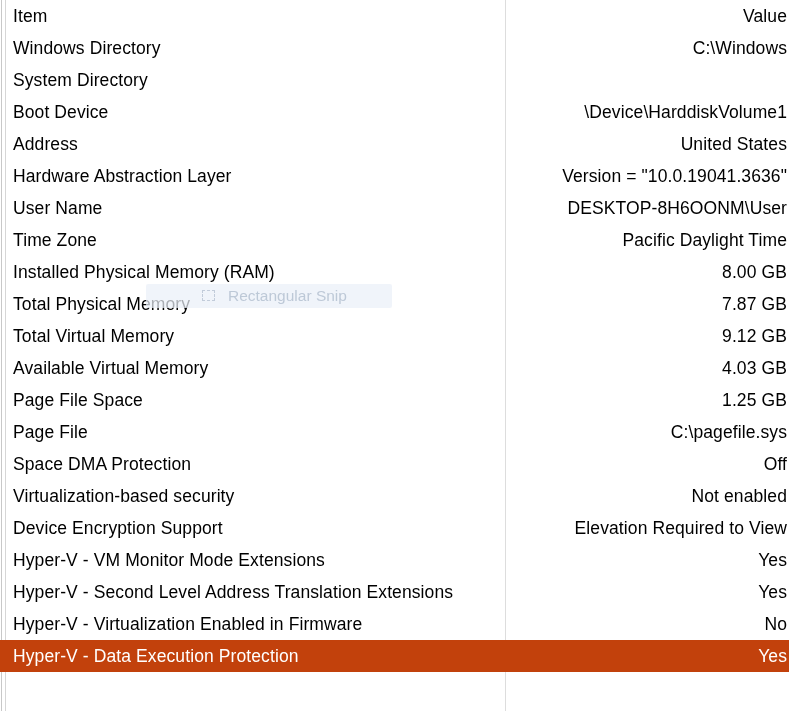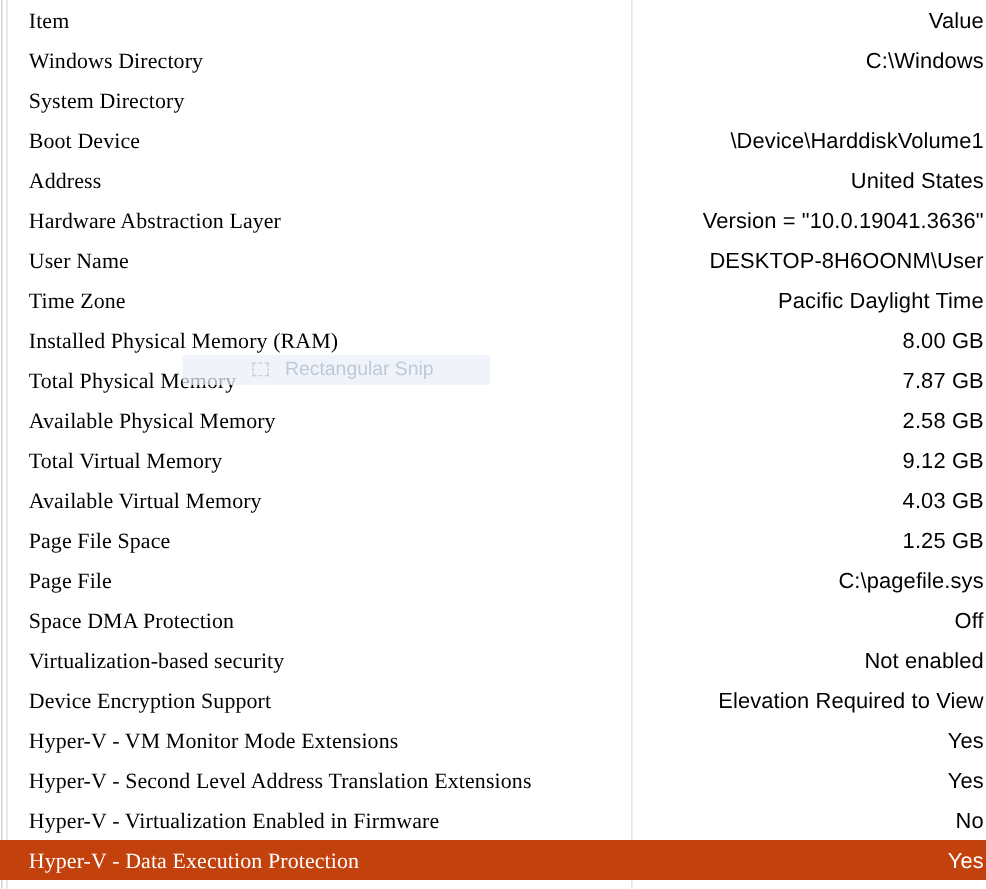--- a/index.html
+++ b/index.html
@@ -63,21 +63,21 @@
   .cell {
     position: absolute;
     top: 0;
     height: 32px;
     line-height: 32px;
     font-size: 17.5px;
     letter-spacing: 0.1px;
     overflow: hidden;
     text-overflow: clip;
   }
-  .cell.item  { left: 23px;  width: 488px; font-family: Liberation Serif, serif; }
+  .cell.item  { left: 13px;  width: 488px; }
   .cell.value { left: 515px; width: 272px; text-align: right; }
 
   
   .row.header .cell { color: #000000; }
 
   
   .row.selected {
     background: #c2410c;
   }
   .row.selected .cell {
@@ -157,24 +157,20 @@
       </div>
       <div class="row">
         <div class="cell item">Installed Physical Memory (RAM)</div>
         <div class="cell value">8.00 GB</div>
       </div>
       <div class="row">
         <div class="cell item">Total Physical Memory</div>
         <div class="cell value">7.87 GB</div>
       </div>
       <div class="row">
-        <div class="cell item">Available Physical Memory</div>
-        <div class="cell value">2.58 GB</div>
-      </div>
-      <div class="row">
         <div class="cell item">Total Virtual Memory</div>
         <div class="cell value">9.12 GB</div>
       </div>
       <div class="row">
         <div class="cell item">Available Virtual Memory</div>
         <div class="cell value">4.03 GB</div>
       </div>
       <div class="row">
         <div class="cell item">Page File Space</div>
         <div class="cell value">1.25 GB</div>

